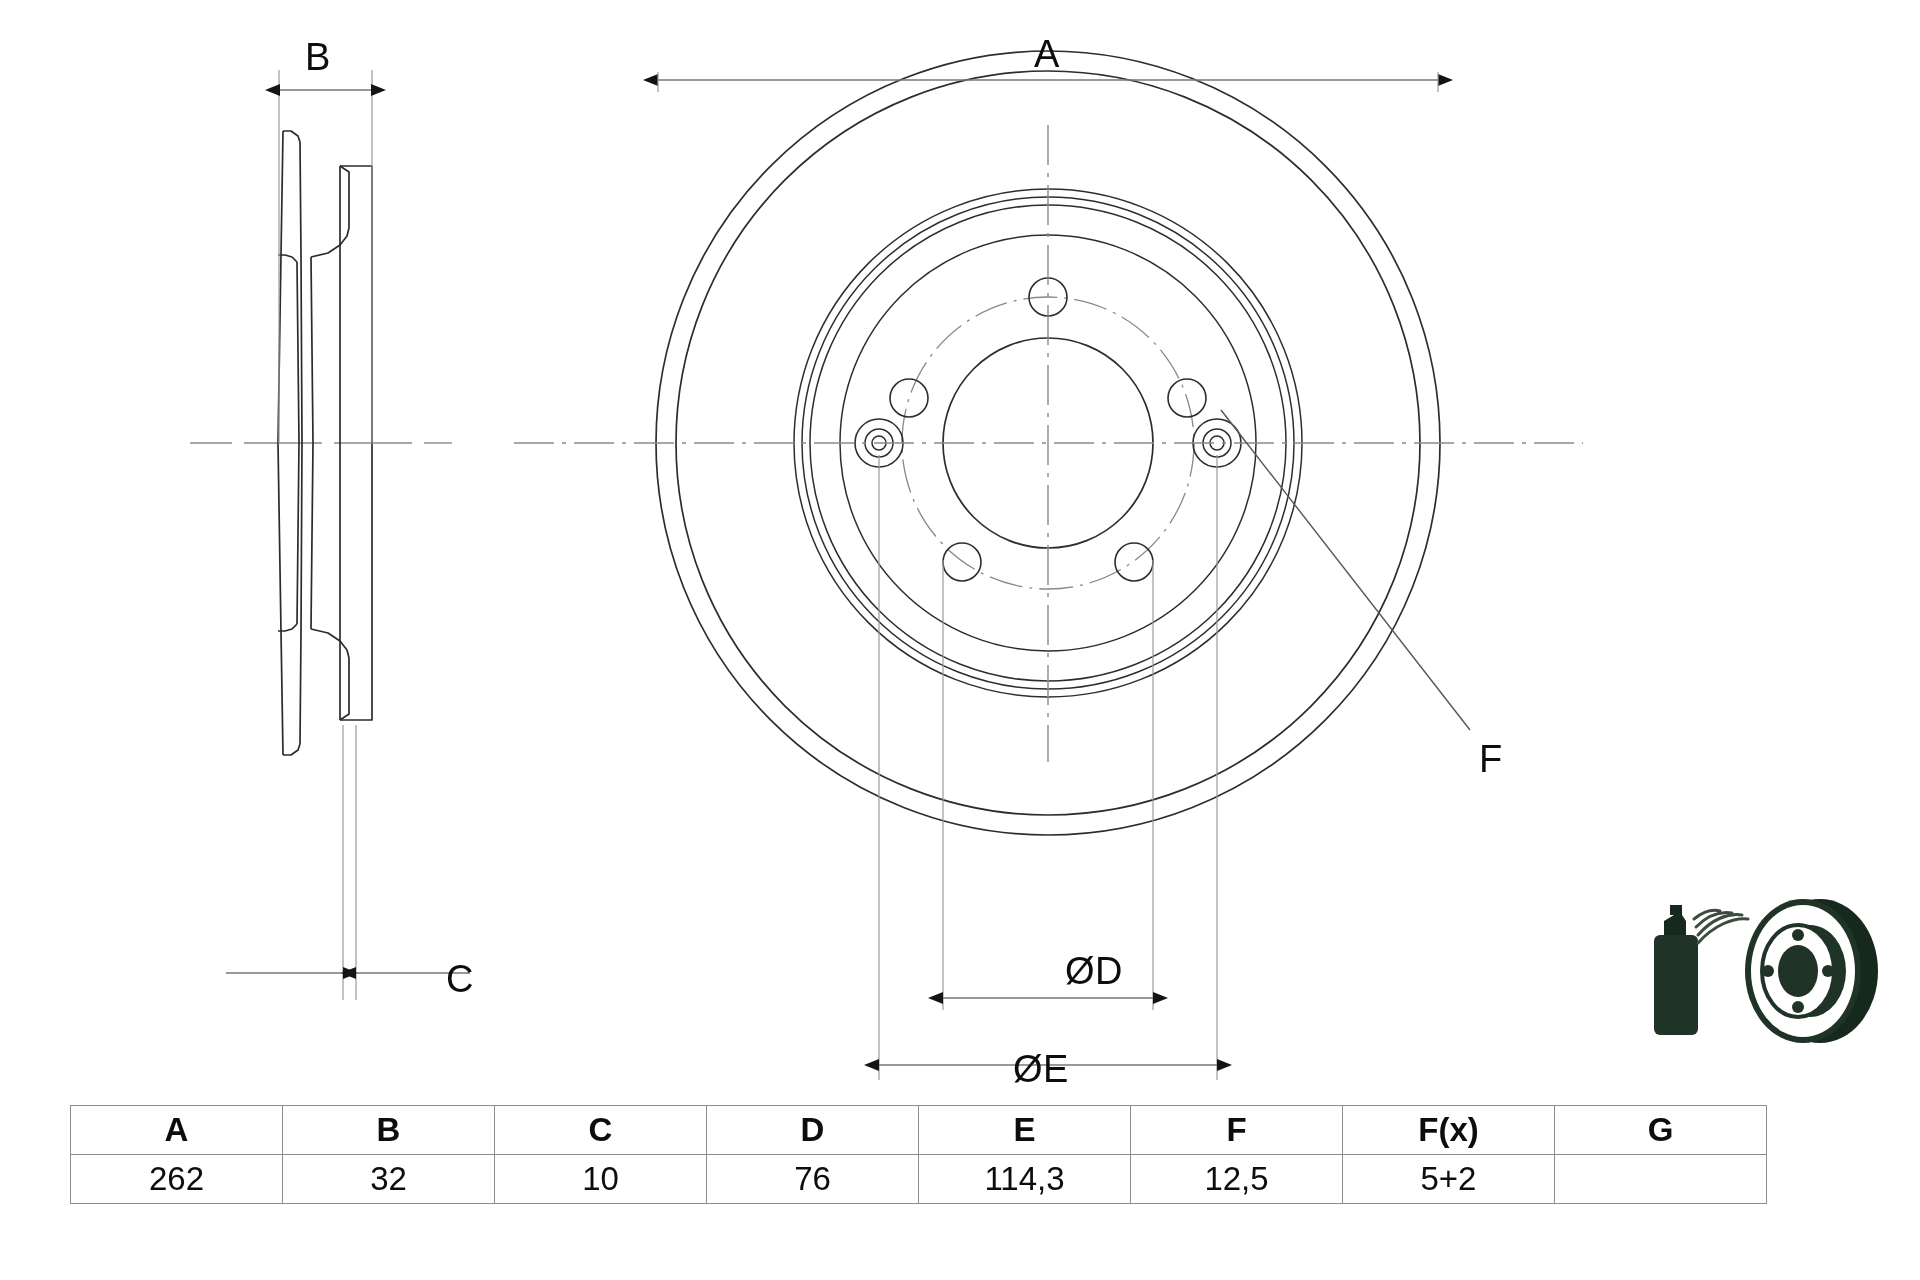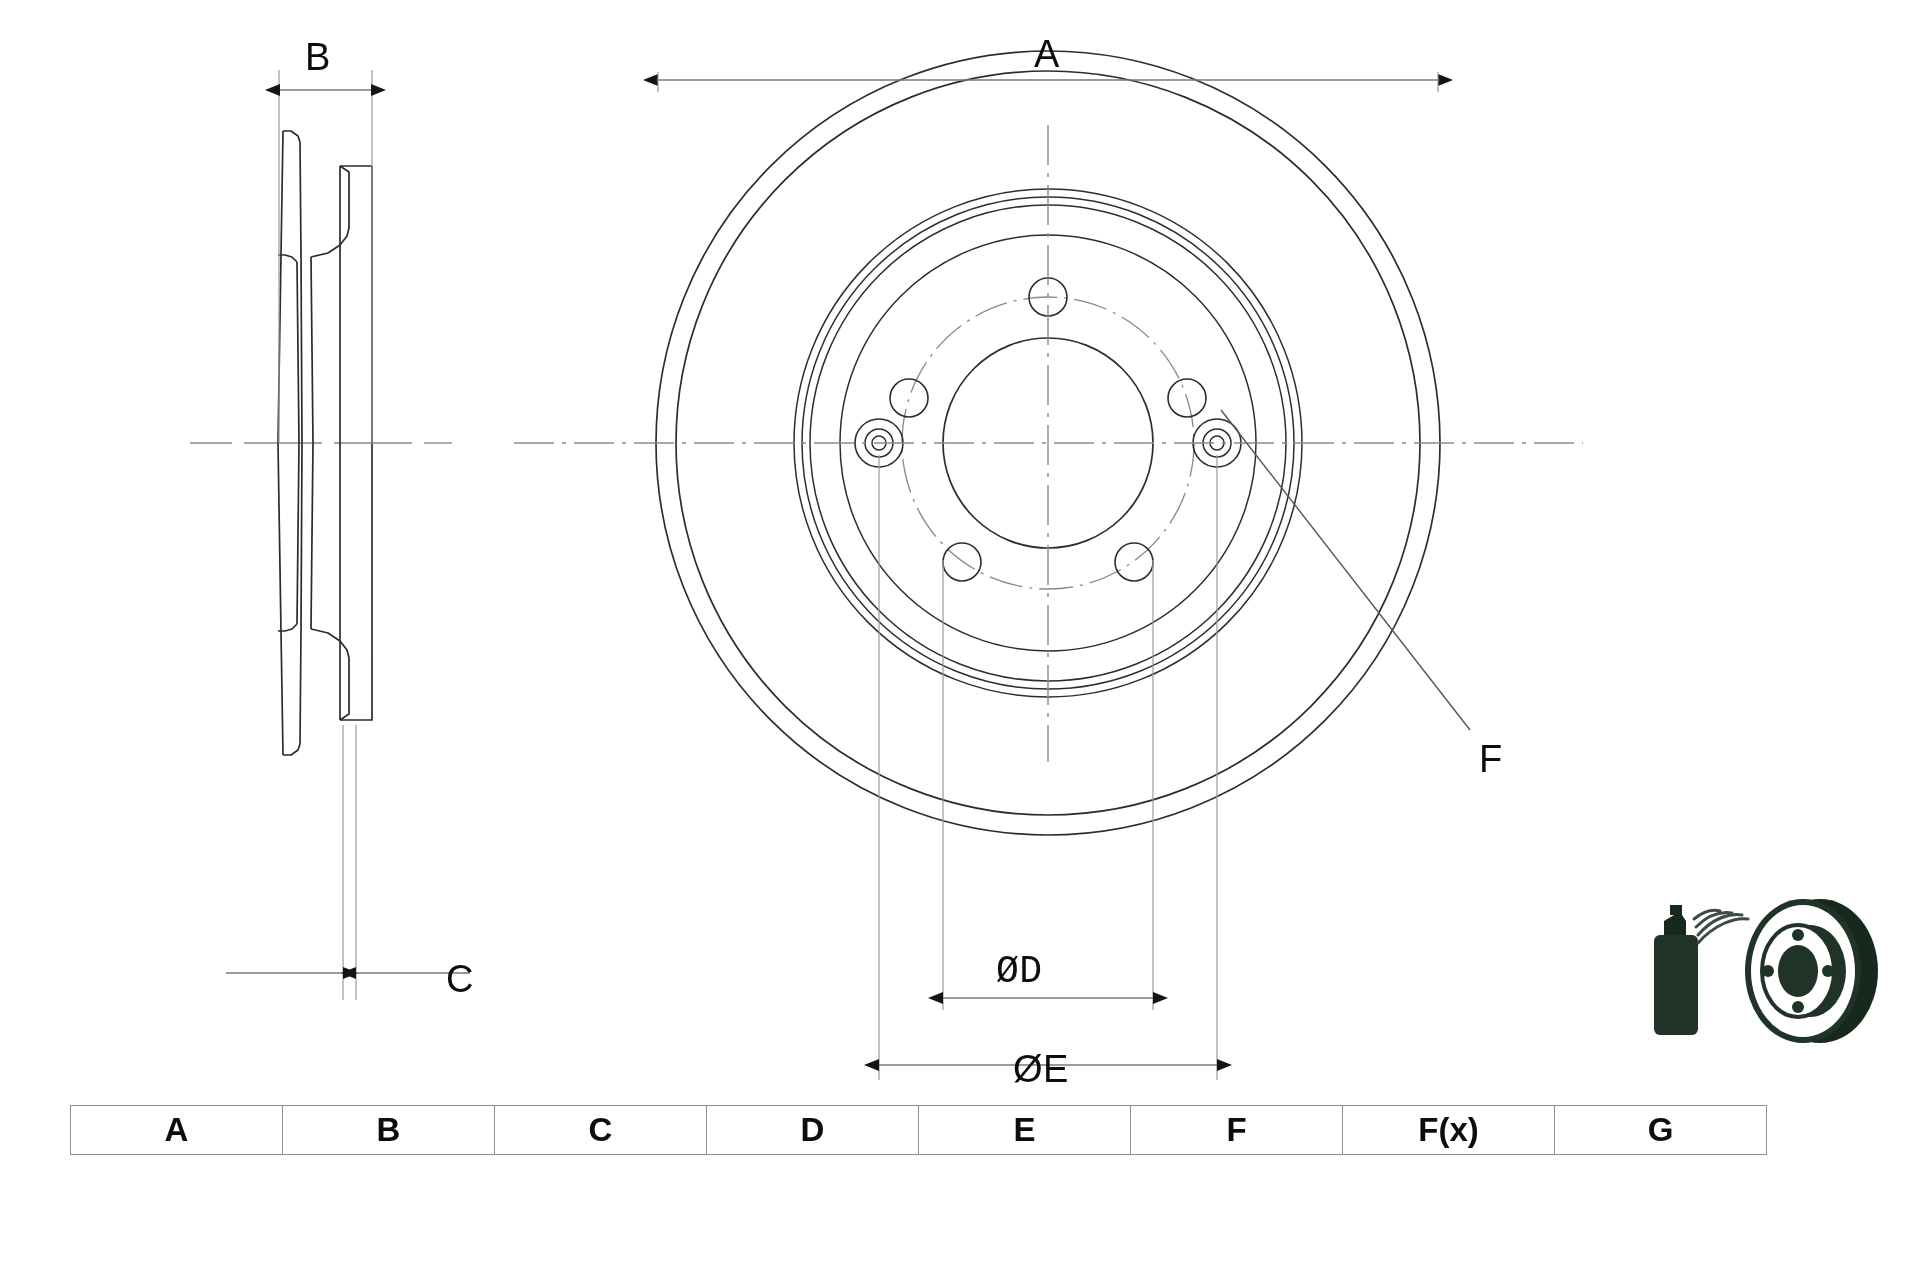--- a/index.html
+++ b/index.html
@@ -32,21 +32,21 @@
     font-size: 38px;
     font-weight: 400;
     color: #0d0d0d;
     white-space: nowrap;
     letter-spacing: 0.5px;
   }
   .lbl-b { left: 305px; top: 36px; }
   .lbl-a { left: 1034px; top: 33px; }
   .lbl-c { left: 446px; top: 958px; }
   .lbl-f { left: 1479px; top: 738px; }
-  .lbl-d { left: 996px; top: 950px; font-family: Liberation Mono, monospace; }
+  .lbl-d { left: 1065px; top: 950px; }
   .lbl-e { left: 1013px; top: 1048px; }
 
   
   #spec-table {
     position: absolute;
     left: 70px;
     top: 1105px;
     width: 1697px;
     border-collapse: collapse;
     table-layout: fixed;
@@ -271,16 +271,26 @@
         <tr class="hdr">
       <td>A</td>
       <td>B</td>
       <td>C</td>
       <td>D</td>
       <td>E</td>
       <td>F</td>
       <td>F(x)</td>
       <td>G</td>
     </tr>
+    <tr class="vals">
+      <td>262</td>
+      <td>32</td>
+      <td>10</td>
+      <td>76</td>
+      <td>114,3</td>
+      <td>12,5</td>
+      <td>5+2</td>
+      <td></td>
+    </tr>
   </tbody>
     </table>
 
 </div>
 
 </body></html>

